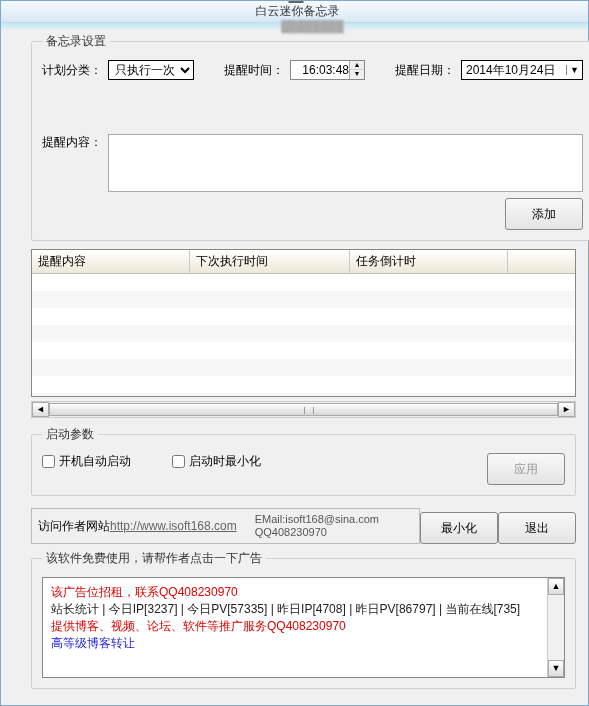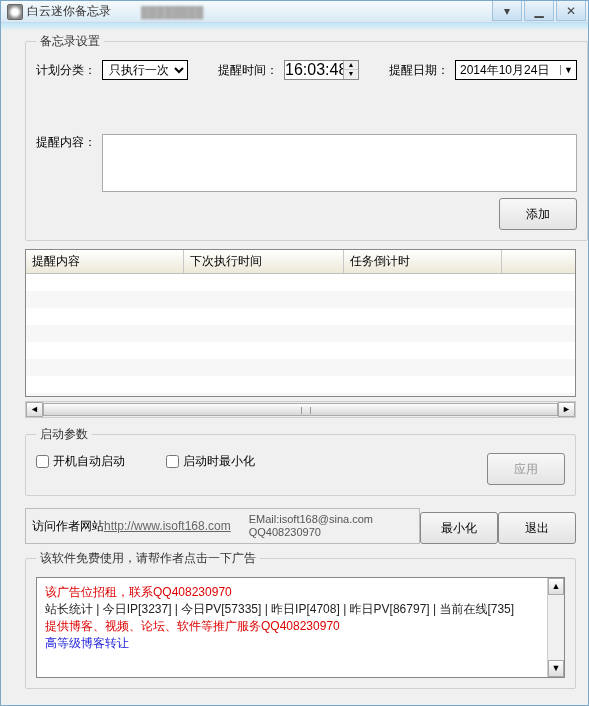--- a/index.html
+++ b/index.html
@@ -15,20 +15,21 @@
   background: #fff;
   border: 1px solid #7ba8c9;
   display: flex; flex-direction: column;
 }
 .titlebar {
   height: 22px;
   background: linear-gradient(to bottom, #f5f9fc 0%, #e8f2f9 50%, #d8e9f5 100%);
   border-bottom: 1px solid #c8d8e8;
   display: flex; align-items: center;
   padding-left: 6px;
+  flex-direction: column;
 }
 .titlebar .app-icon {
   width: 16px; height: 16px; margin-right: 4px;
   background: radial-gradient(circle, #fff 30%, #888 70%);
   border: 1px solid #666; border-radius: 2px;
 }
 .titlebar .title { flex: 0 0 auto; color: #333; }
 .titlebar .blur { flex: 1; color: #aaa; filter: blur(1px); margin-left: 30px; font-size: 11px; }
 .winbtns { display: flex; height: 100%; }
 .winbtn {
@@ -36,42 +37,42 @@
   display: flex; align-items: center; justify-content: center;
   font-size: 12px; color: #444;
   background: linear-gradient(to bottom, #eaf4fb, #c8dff0);
   border: 1px solid #9fc3dd; border-top: none;
   margin-right: 2px;
 }
 .winbtn.close { background: linear-gradient(to bottom, #eaf4fb, #c8dff0); }
 .client {
   flex: 1;
   background: linear-gradient(to bottom, #bde8f9 0%, #f0f0f0 8px, #f0f0f0 100%);
-  padding: 10px 12px 8px 24px;
+  padding: 10px 12px 8px 30px;
   display: flex; flex-direction: column;
 }
 fieldset {
   border: 1px solid #d0d0d0;
   border-radius: 2px;
   padding: 10px 10px 10px 10px;
   margin-bottom: 8px;
   background: #f0f0f0;
 }
 legend { padding: 0 4px; color: #333; }
 .row1 { display: flex; align-items: center; gap: 6px; margin-bottom: 10px; }
 .lbl { white-space: nowrap; }
 select.combo {
   border: 1px solid #000; background: #fff; height: 20px;
   font-size: 12px; padding: 0 2px;
 }
 .timebox {
   display: inline-flex; align-items: center;
   border: 1px solid #888; background: #fff; height: 20px;
 }
-.timebox input { border: none; width: 58px; text-align: right; font-size: 16px; outline: none; }
+.timebox input { border: none; width: 58px; text-align: right; font-size: 12px; outline: none; }
 .spin { display: flex; flex-direction: column; border-left: 1px solid #aaa; }
 .spin div { width: 14px; height: 9px; font-size: 7px; line-height: 8px; text-align: center; background: #eee; border-bottom: 1px solid #ccc; cursor: pointer; }
 .spin div:last-child { border-bottom: none; }
 .datebox {
   display: inline-flex; align-items: center;
   border: 1px solid #000; background: #fff; height: 20px; padding-left: 4px;
 }
 .datebox span { width: 100px; }
 .datebox .dd { width: 16px; text-align: center; border-left: 1px solid #888; font-size: 9px; cursor: pointer; }
 .spacer-wide { flex: 1; }

